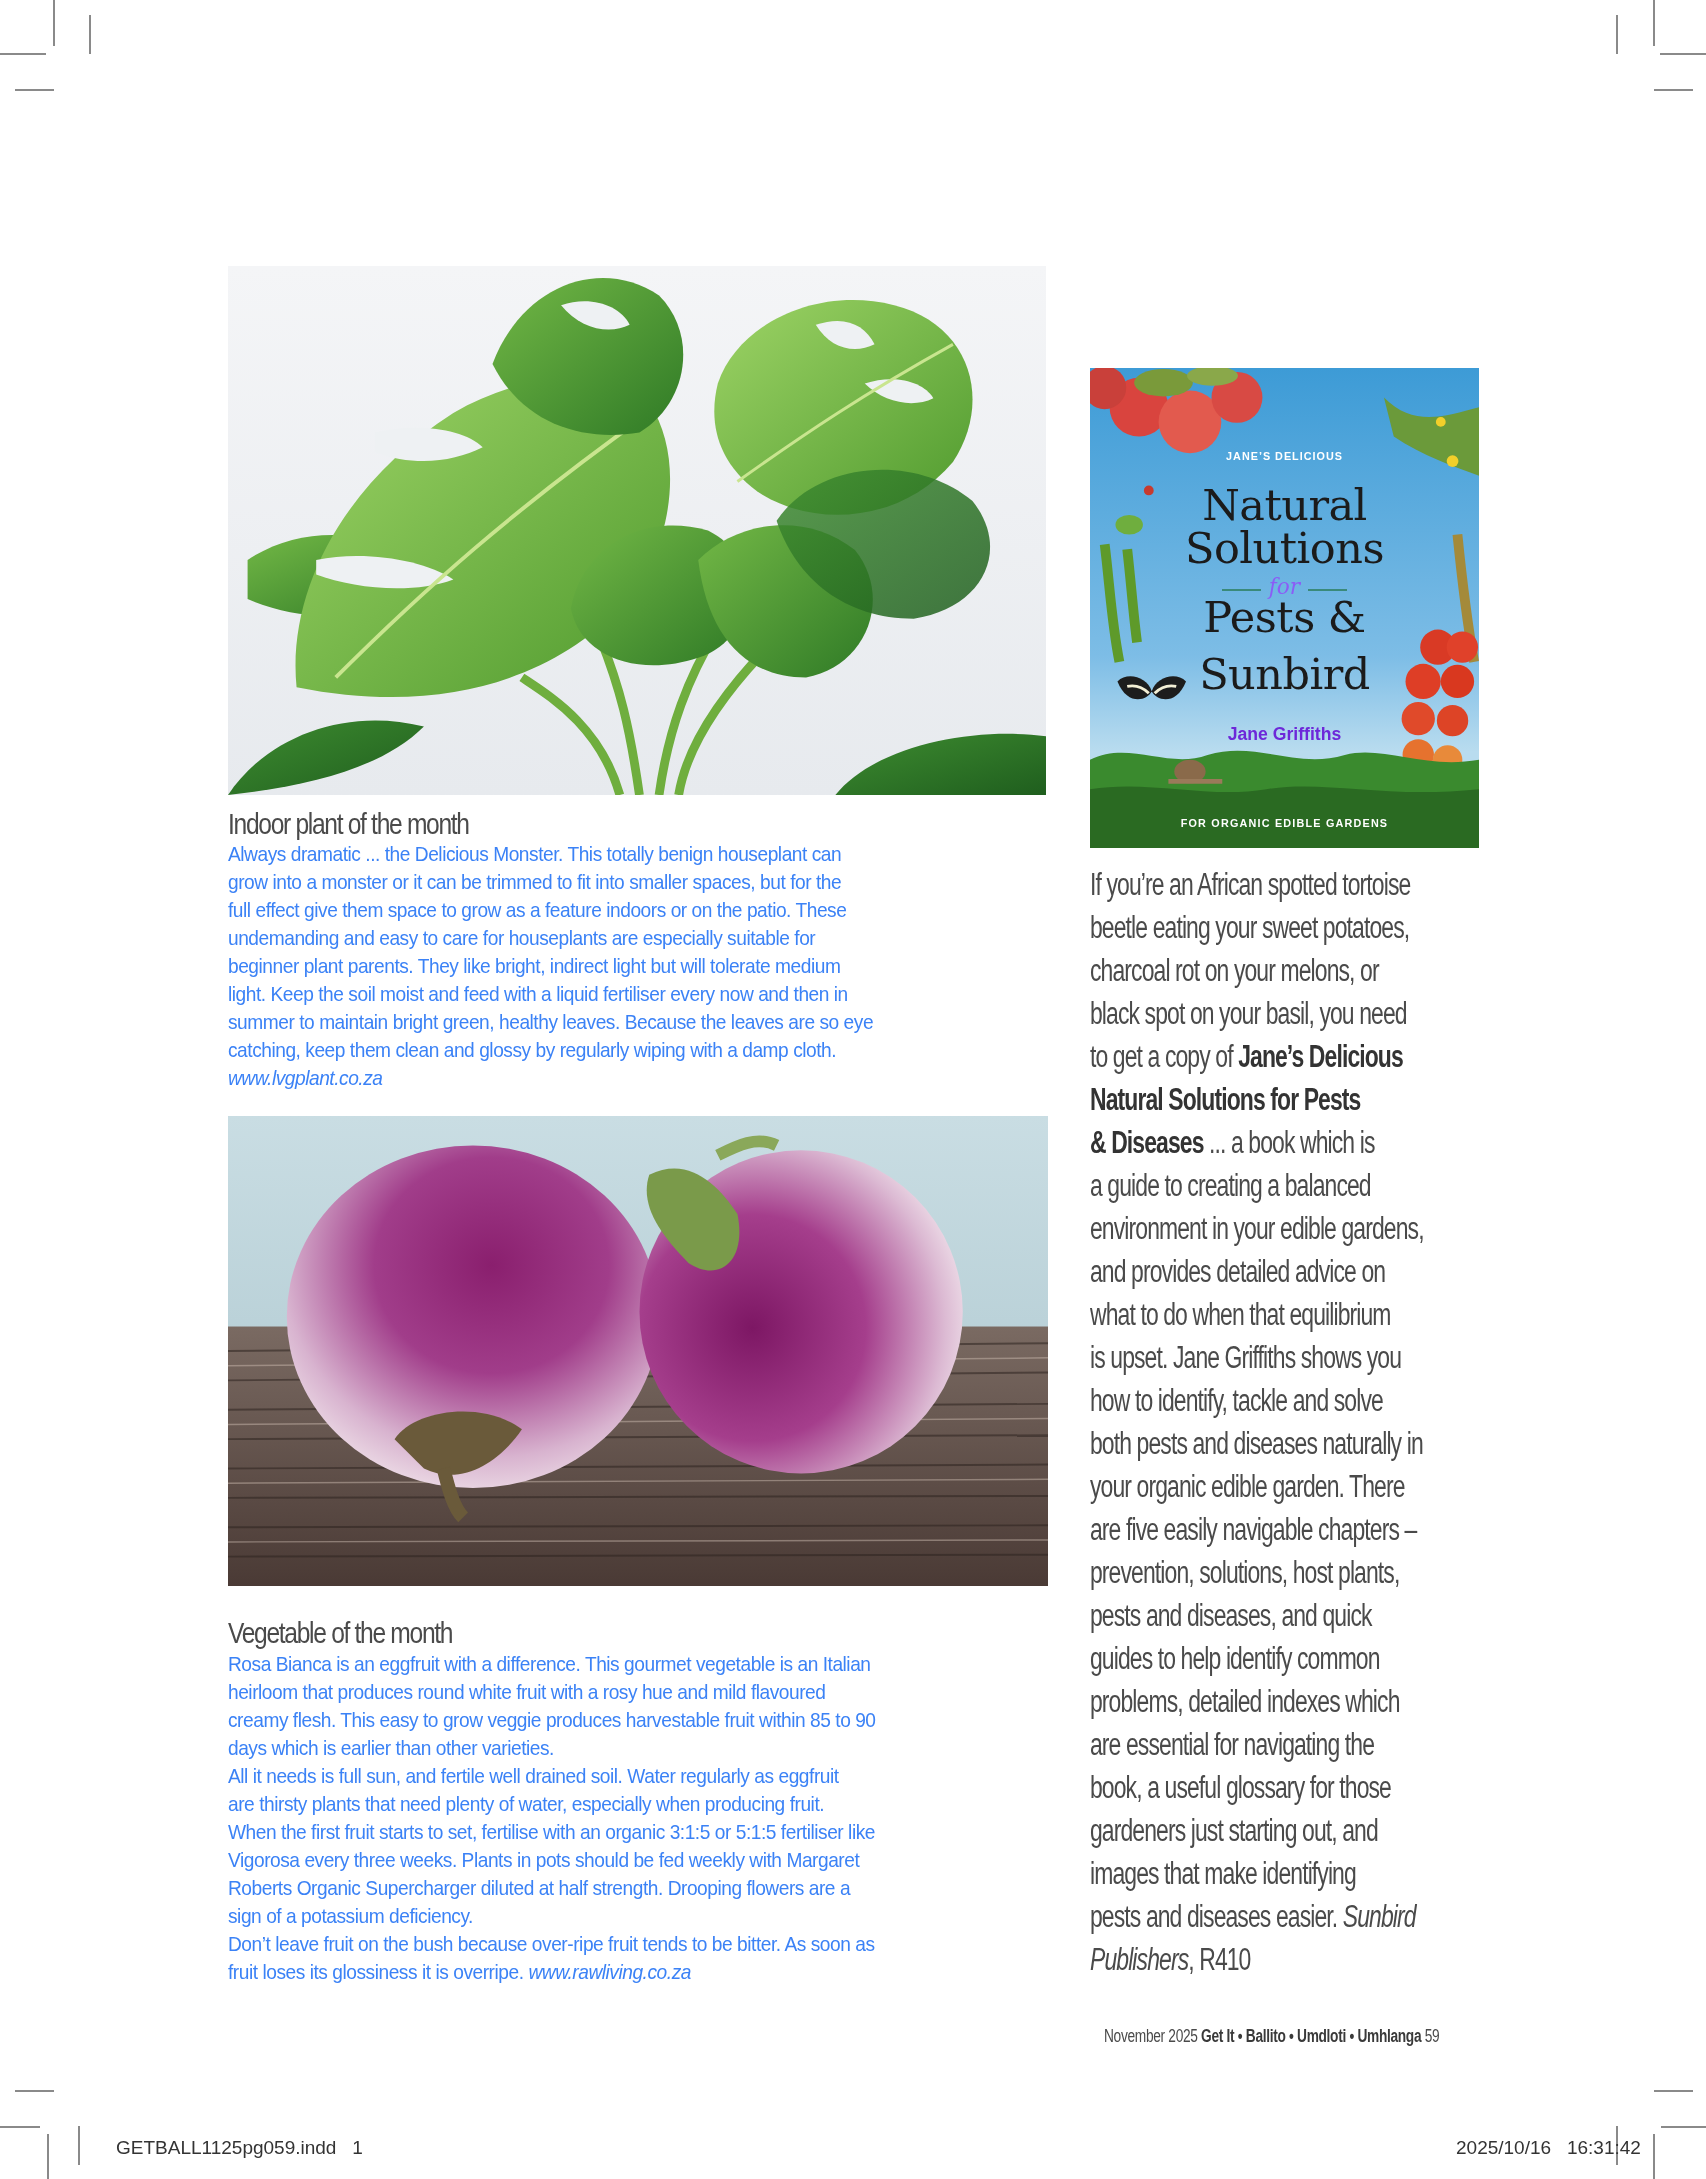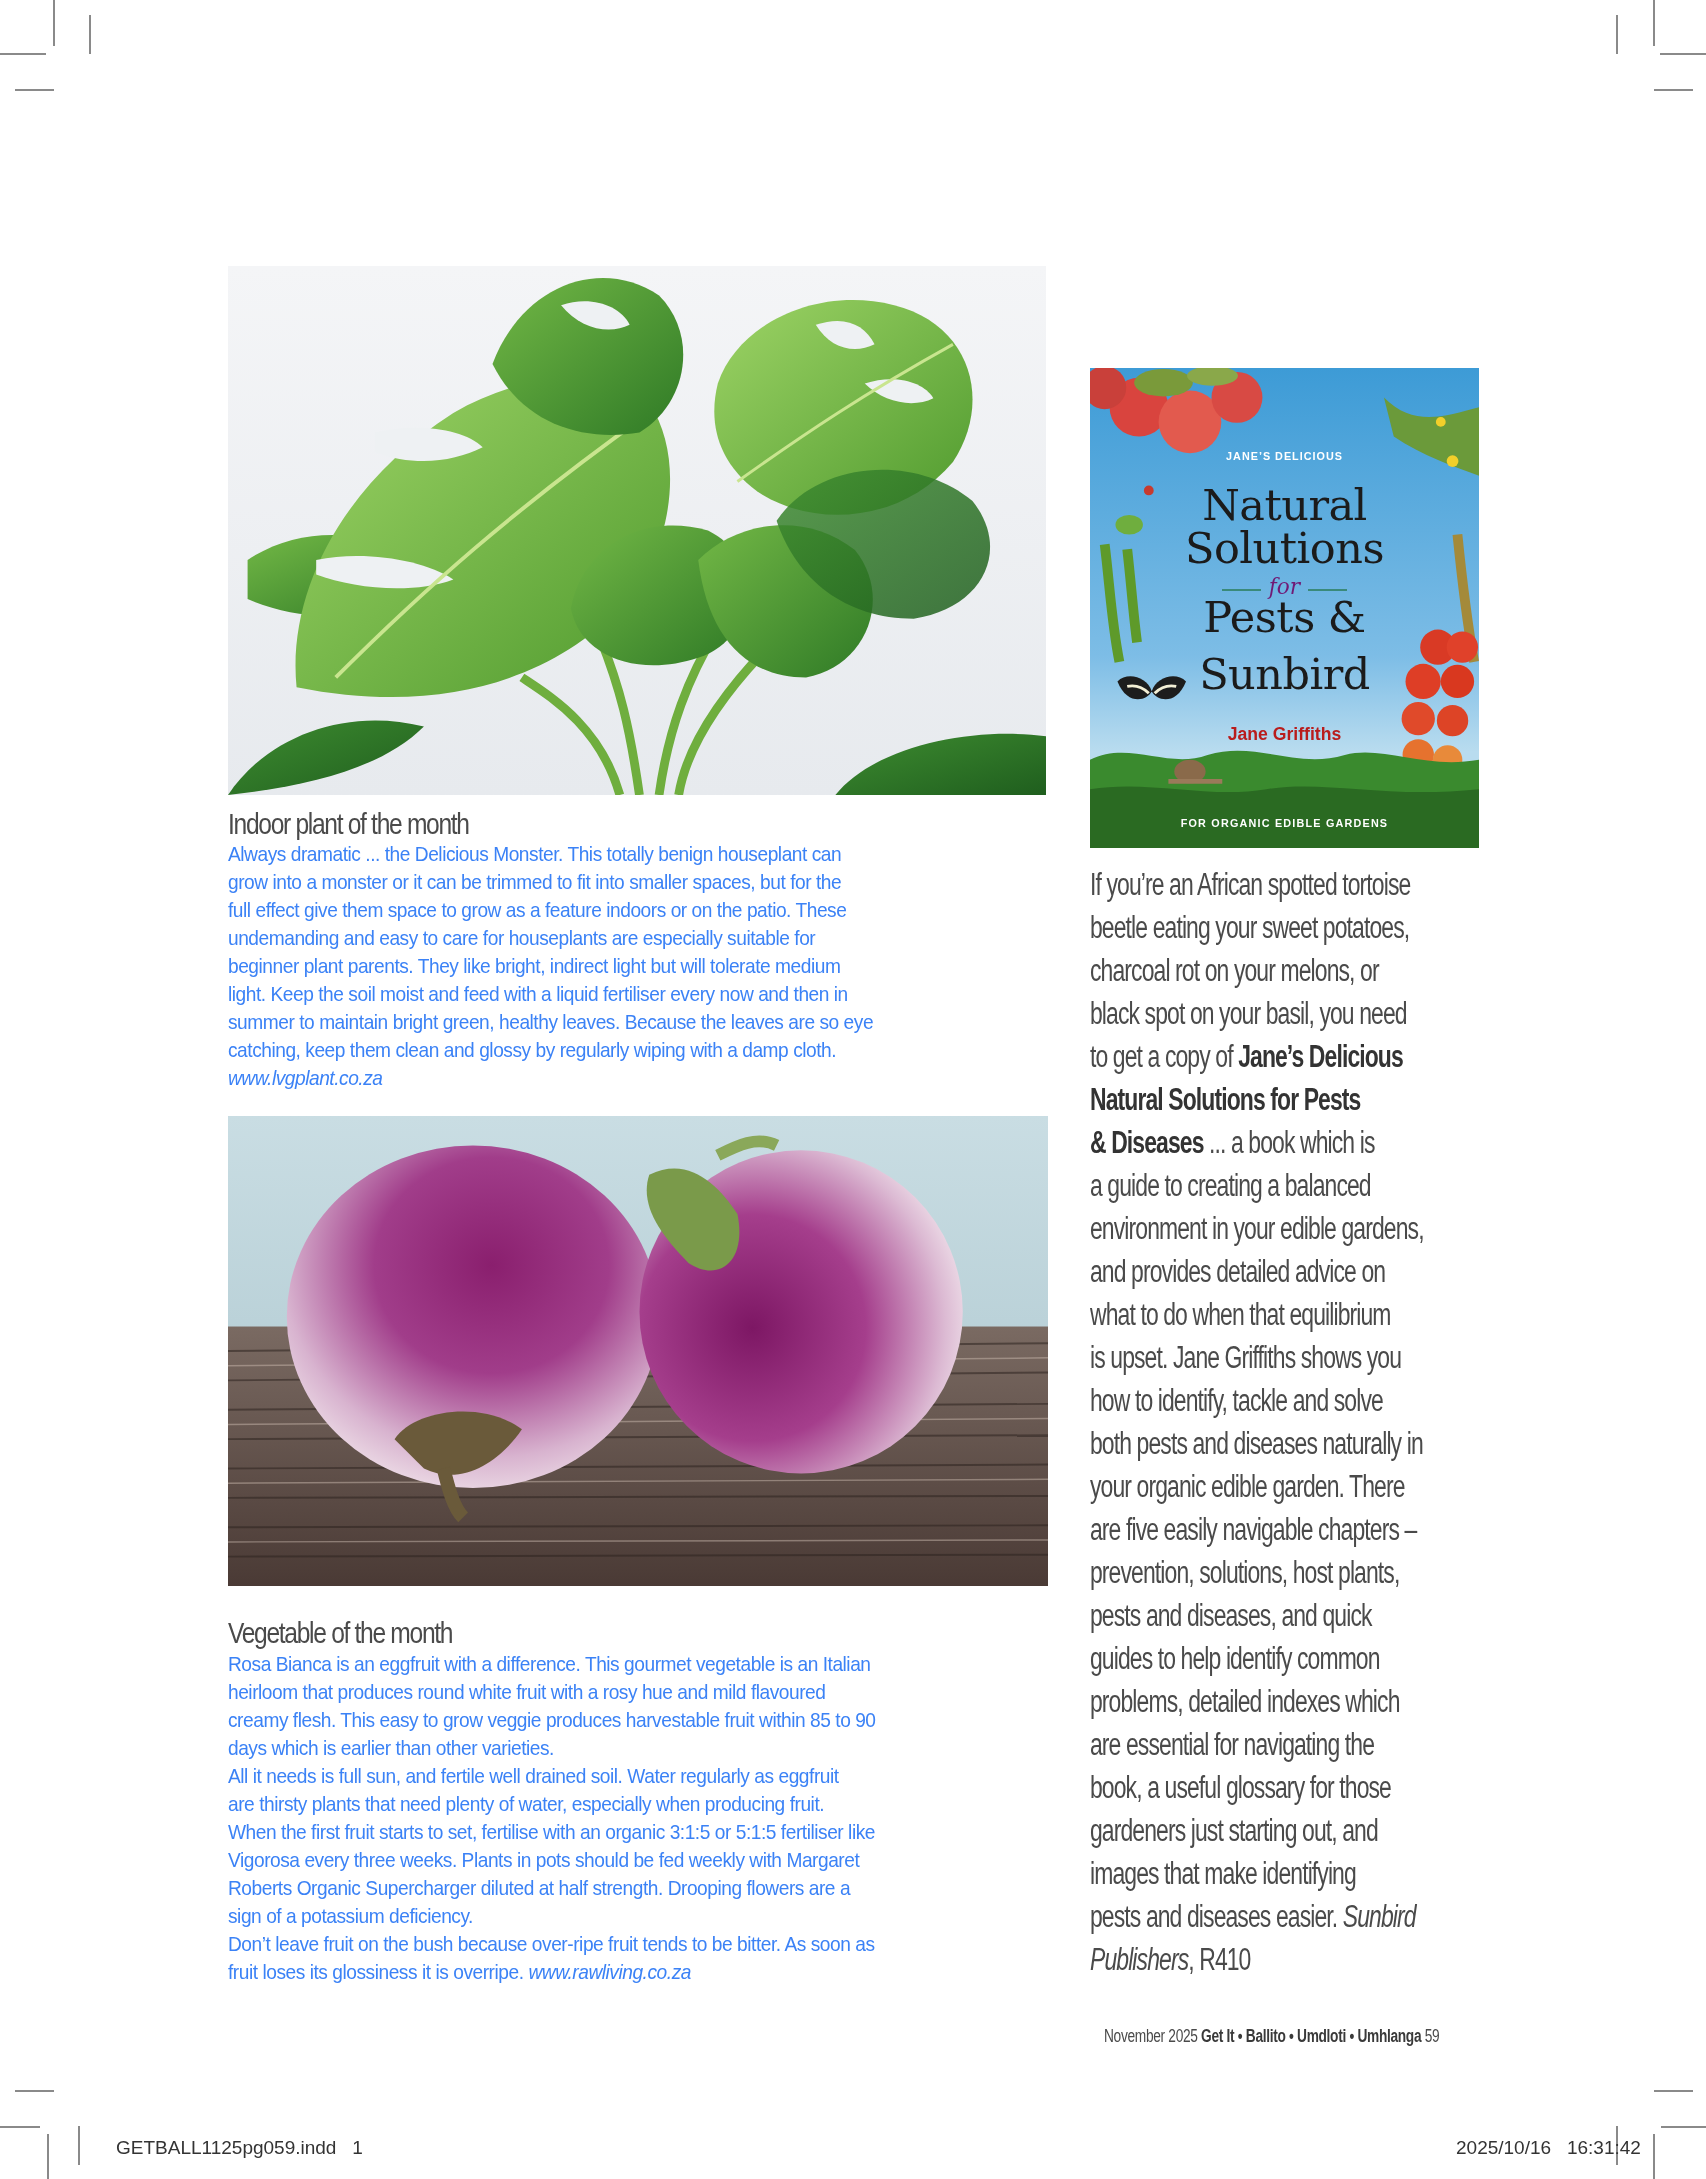--- a/index.html
+++ b/index.html
@@ -73,24 +73,24 @@
     .cover-text { position: absolute; left: 0; width: 100%; text-align: center; }
     .cover-small {
       font-family: "Liberation Sans", sans-serif; font-weight: bold; font-size: 10.8px;
       color: #ffffff; letter-spacing: 1px;
     }
     .cover-title {
       font-family: "DejaVu Serif", serif; font-size: 43px; color: #1b1b1b; line-height: 43px;
       letter-spacing: -0.5px;
     }
     .cover-for {
-      font-family: "DejaVu Serif", serif; font-style: italic; font-size: 21.6px; color: #701a75;
+      font-family: "DejaVu Serif", serif; font-style: italic; font-size: 21.6px; color: #8b5cf6;
     }
     .cover-author {
-      font-family: "Liberation Sans", sans-serif; font-size: 17.6px; color: #b91c1c; font-weight: bold;
+      font-family: "Liberation Sans", sans-serif; font-size: 17.6px; color: #6d28d9; font-weight: bold;
     }
     .cover-tag {
       font-family: "Liberation Sans", sans-serif; font-weight: bold; font-size: 10.8px;
       color: #ffffff; letter-spacing: 1.2px;
     }
   </style>
 </head>
 <body>
 
 <div class="page">

